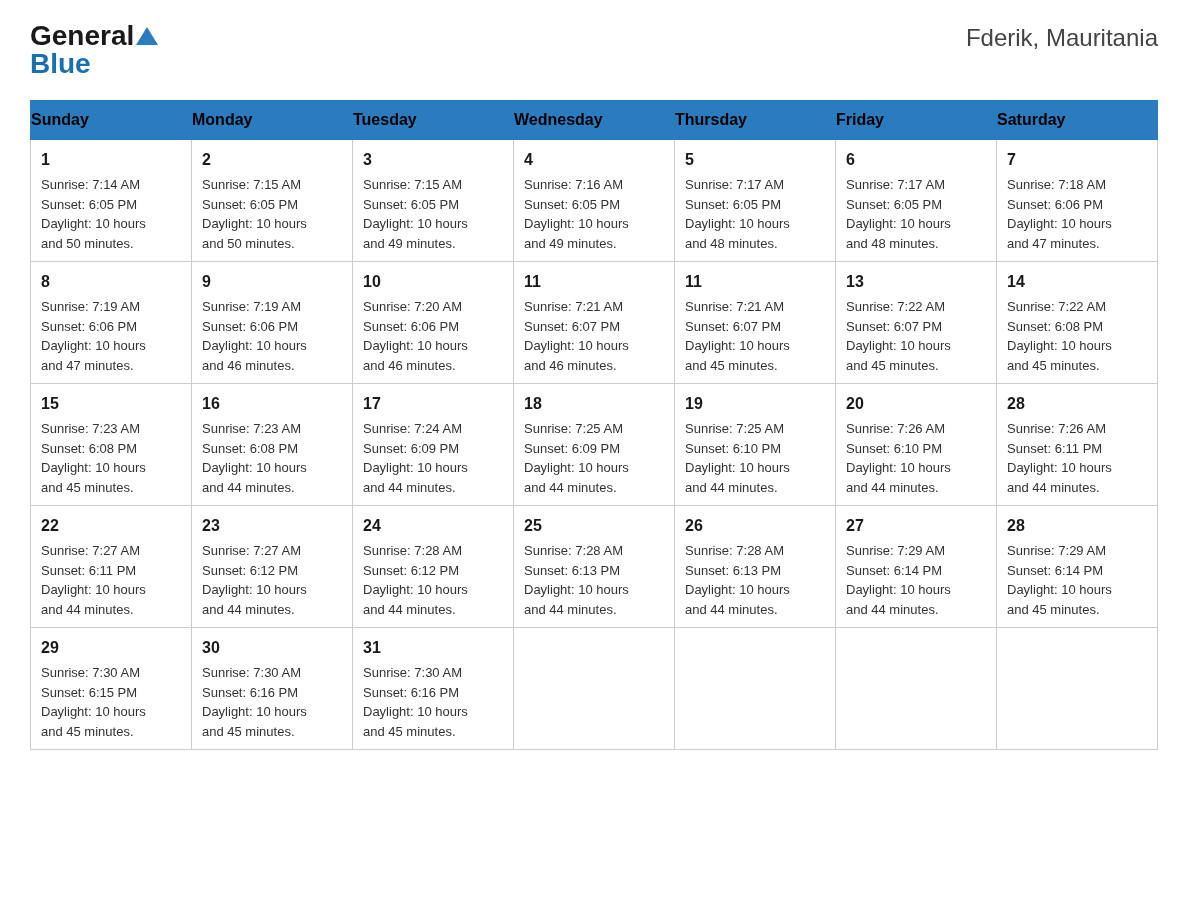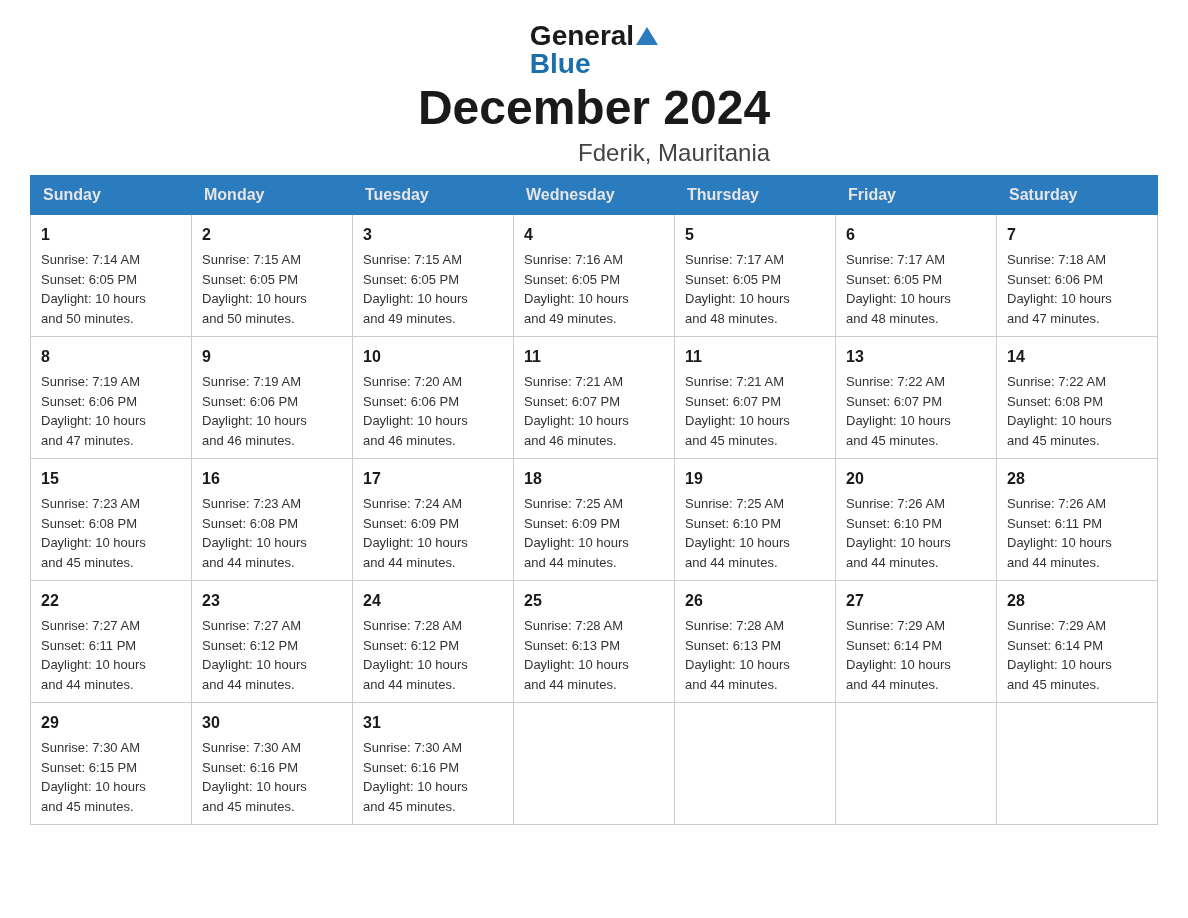--- a/index.html
+++ b/index.html
@@ -5,23 +5,22 @@
     * { box-sizing: border-box; margin: 0; padding: 0; }
     body {
       font-family: Arial, sans-serif;
       background: #fff;
       padding: 20px 30px;
       color: #222;
     }
     .header {
       display: flex;
       justify-content: space-between;
-      align-items: center;
-      margin-bottom: 8px;
-      flex-direction: column;
+      align-items: flex-start;
+      margin-bottom: 20px;
     }
     .logo-text-general {
       font-size: 28px;
       font-weight: bold;
       color: #1a1a1a;
     }
     .logo-text-blue {
       font-size: 28px;
       font-weight: bold;
       color: #1a6faf;
@@ -47,24 +46,24 @@
       color: #444;
       margin-top: 4px;
     }
     .calendar-table {
       width: 100%;
       border-collapse: collapse;
       border: 1px solid #ccc;
     }
     .calendar-table th {
       background-color: #2b7bbf;
-      color: #e5e5e5;
+      color: #000000;
       font-size: 16px;
       font-weight: bold;
-      padding: 10px 12px;
+      padding: 10px 0;
       text-align: left;
       border: 1px solid #2b7bbf;
     }
     .calendar-table td {
       vertical-align: top;
       padding: 8px 10px;
       border: 1px solid #ccc;
       width: 14.28%;
       font-size: 13px;
       line-height: 1.5;
@@ -97,21 +96,20 @@
       <span class="logo-text-general">General</span>
       <div style="display:flex; flex-direction:column; align-items:flex-end; margin-left:2px;">
         <svg width="22" height="22" viewBox="0 0 22 22">
           <polygon points="11,2 22,20 0,20" fill="#2b7bbf"></polygon>
         </svg>
       </div>
     </div>
     <span class="logo-text-blue" style="margin-top:-4px;">Blue</span>
   </div>
   <div class="title-section">
-    <div class="month-title">December 2024</div>
     <div class="location-title">Fderik, Mauritania</div>
   </div>
 </div>
 
 <table class="calendar-table">
   <thead>
     <tr>
       <th>Sunday</th>
       <th>Monday</th>
       <th>Tuesday</th>

